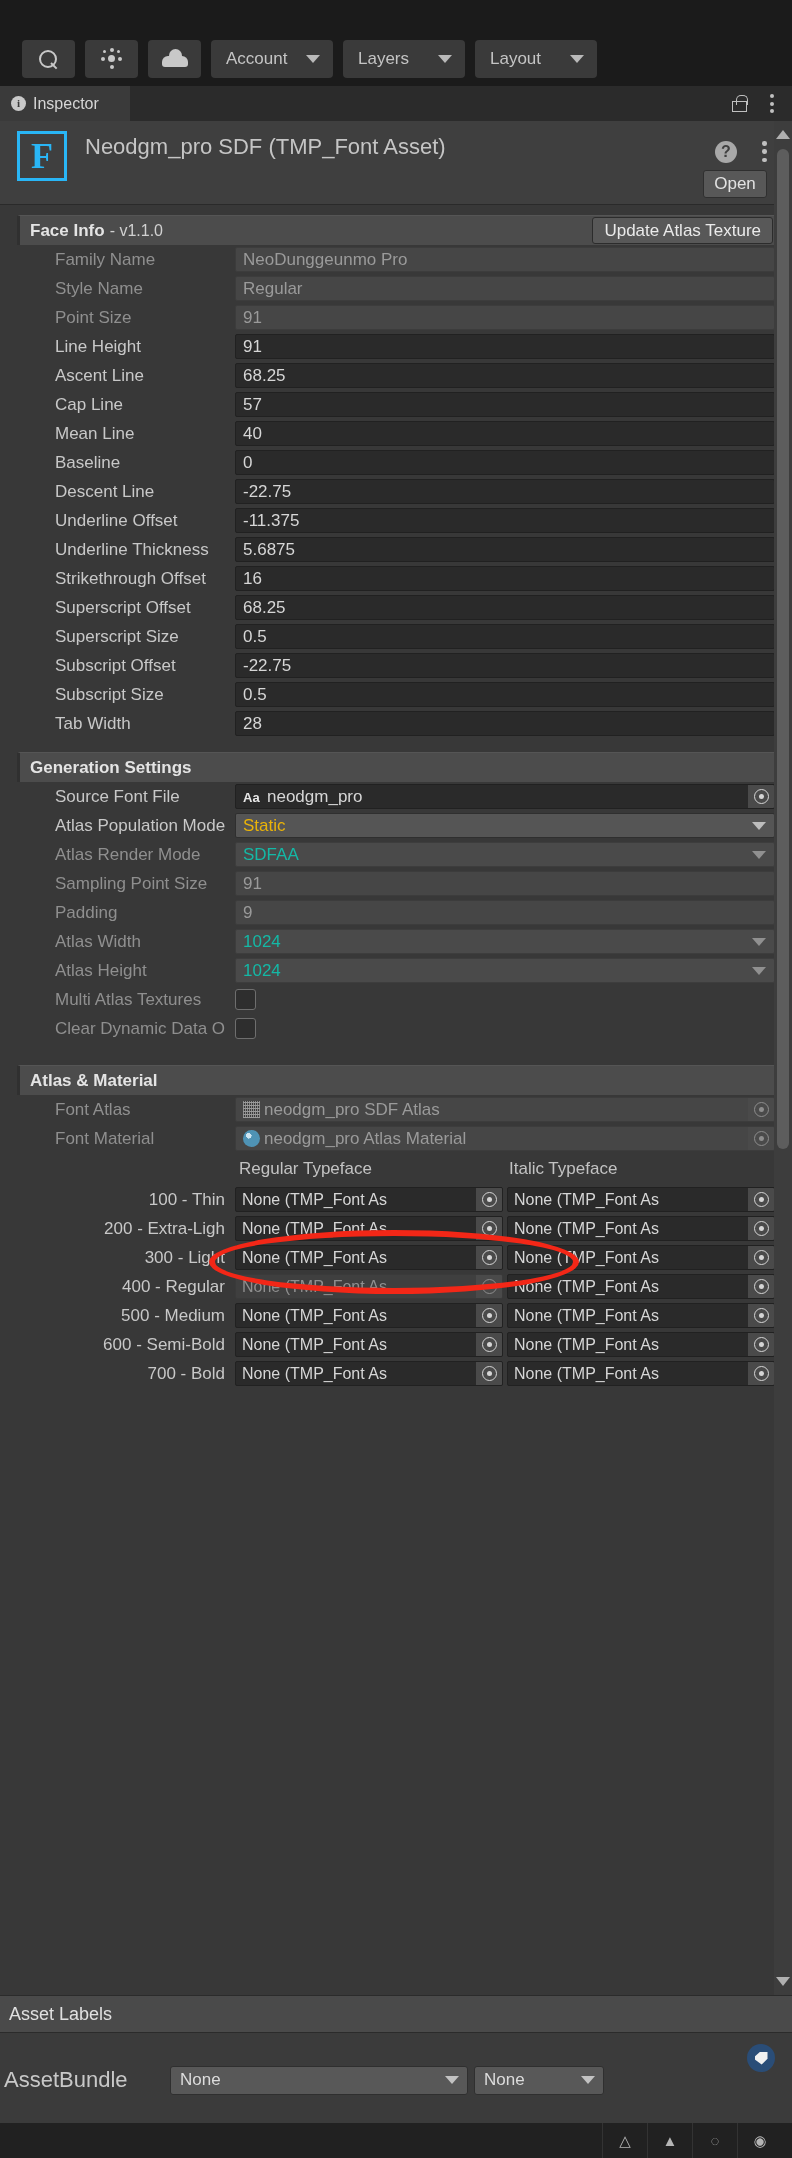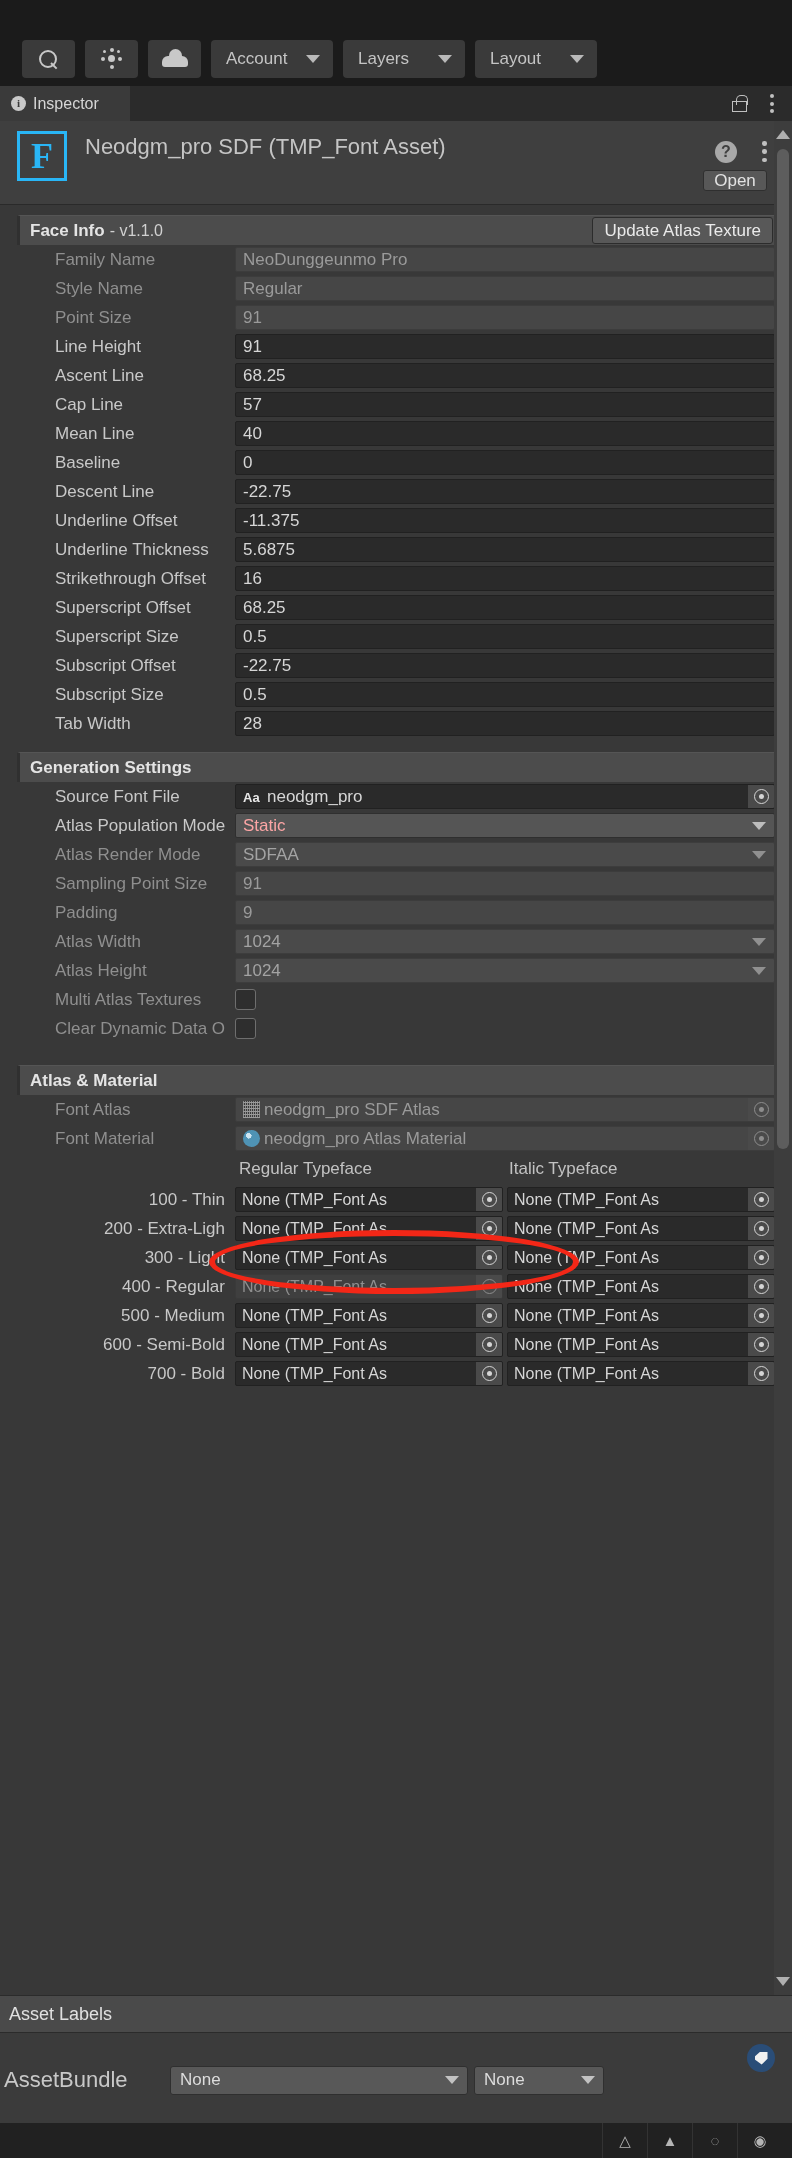--- a/index.html
+++ b/index.html
@@ -113,21 +113,21 @@
     position: absolute; right: 55px; top: 20px; width: 22px; height: 22px;
     border-radius: 50%; background: #a8a8a8; color: #3f3f3f; font-size: 16px;
     font-weight: bold; text-align: center; line-height: 22px;
   }
   .kebab2 {
     position: absolute; right: 25px; top: 20px; width: 5px; height: 21px;
     display: flex; flex-direction: column; justify-content: space-between; align-items: center;
   }
   .kebab2 span { width: 4.5px; height: 4.5px; border-radius: 50%; background: #c0c0c0; display: block; }
   .openbtn {
-    position: absolute; right: 25px; top: 49px; width: 64px; height: 21px;
+    position: absolute; right: 25px; top: 49px; width: 64px; height: 28px;
     background: #585858; border: 1px solid #2f2f2f; border-radius: 3px;
     color: #e2e2e2; font-size: 17px; display: flex; align-items: center; justify-content: center;
   }
 
   .scrollarea {
     position: absolute; top: 84px; left: 0; width: 792px; height: 1790px;
     background: #383838; overflow: hidden;
   }
   .content { position: relative; width: 792px; padding: 0; }
 
@@ -154,22 +154,22 @@
     white-space: nowrap; overflow: hidden;
   }
   .row.dim .lab { color: #8f8f8f; }
   .field {
     flex: 1; height: 25px; background: #2a2a2a; border: 1px solid #212121;
     border-radius: 2px; color: #d6d6d6; font-size: 17px;
     display: flex; align-items: center; padding-left: 7px; position: relative;
     overflow: hidden; white-space: nowrap;
   }
   .field.dis { background: #464646; border-color: #3c3c3c; color: #9a9a9a; }
-  .field.drop { background: #555555; border-color: #2f2f2f; color: #fca5a5; }
-  .field.dropdis { background: #4a4a4a; border-color: #3d3d3d; color: #a3a3a3; }
+  .field.drop { background: #555555; border-color: #2f2f2f; color: #eab308; }
+  .field.dropdis { background: #4a4a4a; border-color: #3d3d3d; color: #14b8a6; }
   .field .dcaret {
     position: absolute; right: 8px; top: 50%; margin-top: -4px;
     width: 0; height: 0; border-left: 7px solid transparent;
     border-right: 7px solid transparent; border-top: 8px solid #bdbdbd;
   }
   .field .dcaret.dim2 { border-top-color: #909090; }
 
   .objpick {
     position: absolute; right: 0; top: 0; width: 26px; height: 100%;
     background: #4a4a4a; display: flex; align-items: center; justify-content: center;

